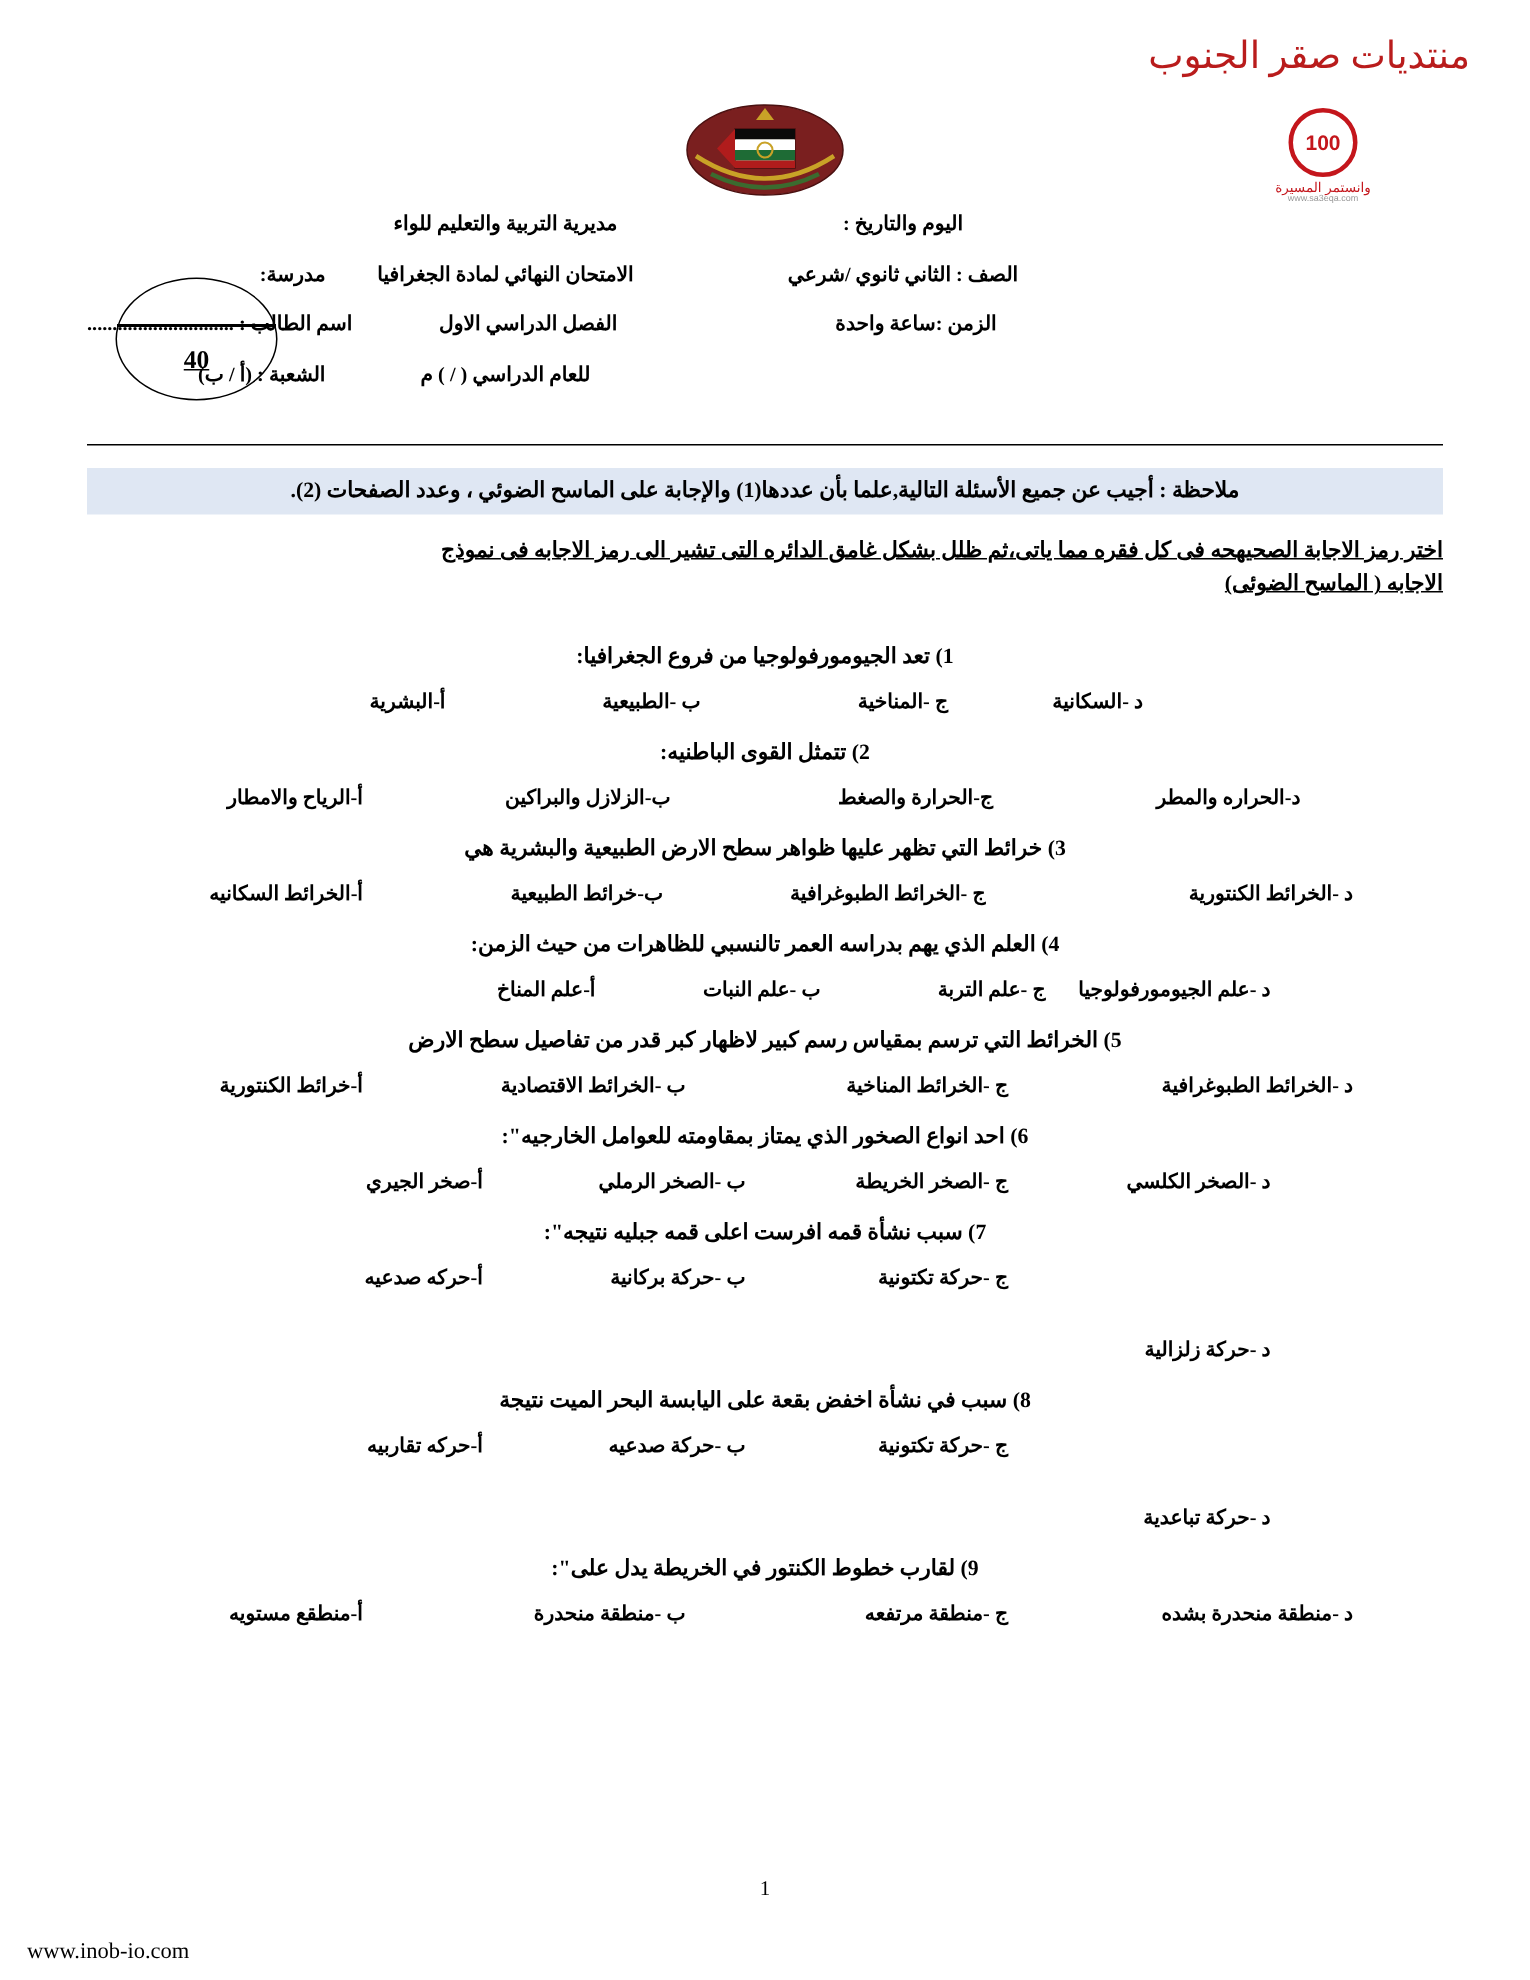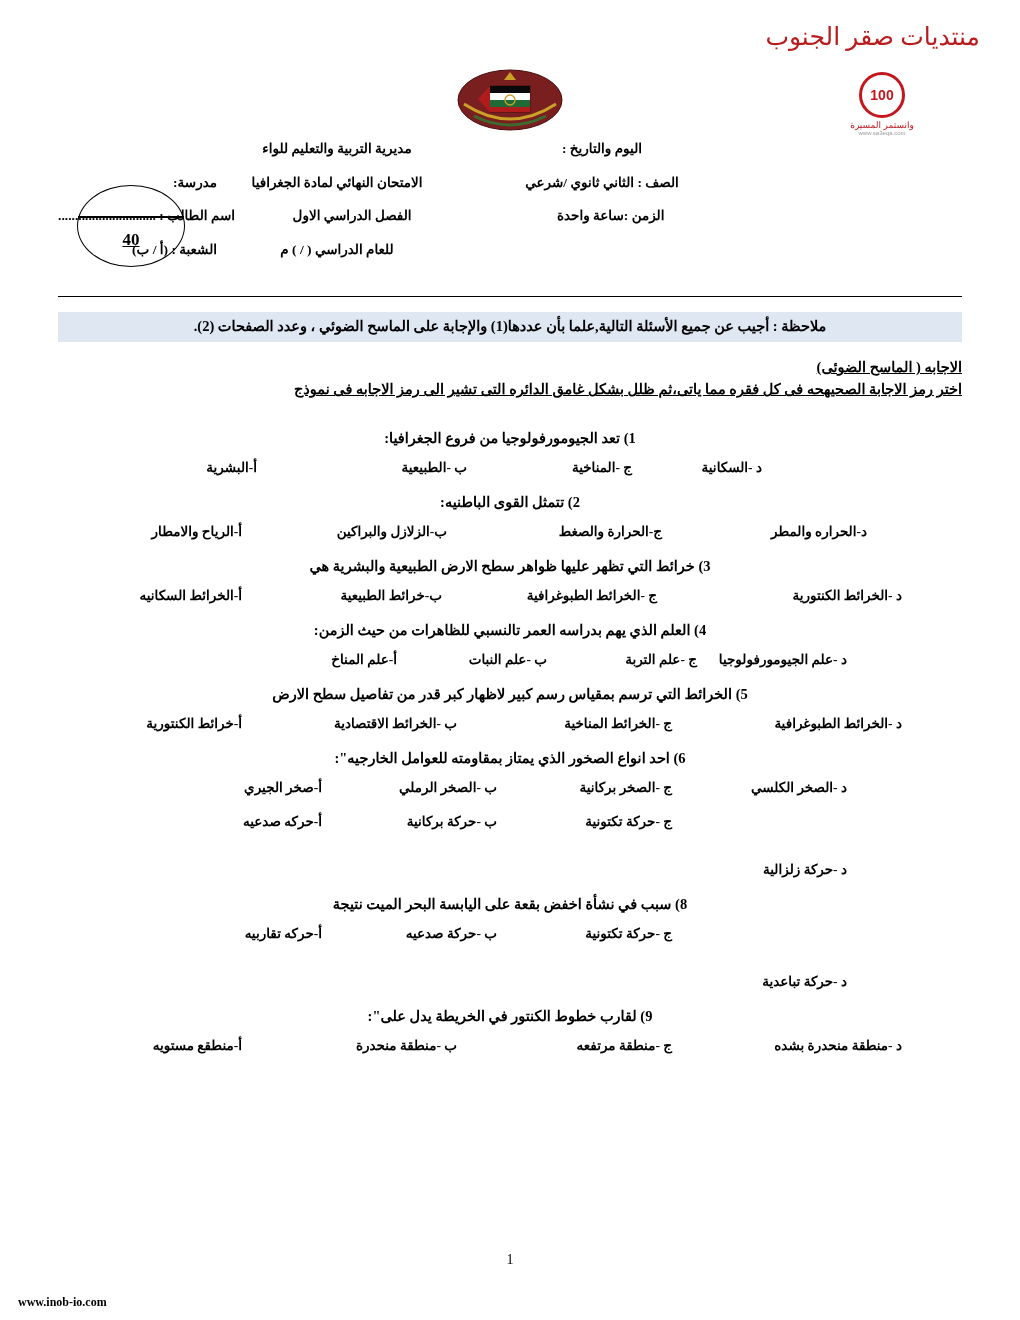--- a/index.html
+++ b/index.html
@@ -213,21 +213,21 @@
     font-weight: bold;
     line-height: 1.5;
     margin-bottom: 14px;
   }
   .q-opts .opt { white-space: nowrap; }
 
   
   .opts-a { padding-right: 200px; }
   .opts-a .opt:nth-child(1) { width: 130px; }
   .opts-a .opt:nth-child(2) { width: 165px; text-align: right; }
-  .opts-a .opt:nth-child(3) { width: 170px; padding-left: 40px; }
+  .opts-a .opt:nth-child(3) { width: 170px; }
 
   .opts-b { padding-right: 95px; }
   .opts-b .opt:nth-child(1) { width: 205px; }
   .opts-b .opt:nth-child(2) { width: 215px; }
   .opts-b .opt:nth-child(3) { width: 205px; }
 
   .opts-c { padding-right: 60px; }
   .opts-c .opt:nth-child(1) { width: 245px; }
   .opts-c .opt:nth-child(2) { width: 215px; }
   .opts-c .opt:nth-child(3) { width: 200px; }
@@ -259,22 +259,22 @@
     left: 0;
     right: 0;
     text-align: center;
     font-size: 14px;
     font-family: "Liberation Serif", serif;
   }
   .site-footer {
     position: absolute;
     bottom: 10px;
     left: 18px;
-    font-size: 12px;
-    font-weight: bold;
+    font-size: 15px;
+    font-weight: normal;
     font-family: "Liberation Serif", serif;
     direction: ltr;
     text-align: right;
   }
 </style>
 </head>
 <body>
 
 <div class="page">
 
@@ -334,22 +334,22 @@
   <div class="grade-circle">
     <div class="divider"></div>
     <div class="value">40</div>
   </div>
 
   <div class="hr-main"></div>
 
   <div class="note-bar">ملاحظة : أجيب عن جميع الأسئلة التالية,علما بأن عددها(1) والإجابة على الماسح الضوئي ، وعدد الصفحات (2).</div>
 
   <div class="instruction">
+    <div class="u">اختر رمز الاجابة الصحيهحه فى كل فقره مما ياتى،ثم ظلل بشكل غامق الدائره التى تشير الى رمز الاجابه فى نموذج</div>
     <div class="u">الاجابه ( الماسح الضوئى)</div>
-    <div class="u">اختر رمز الاجابة الصحيهحه فى كل فقره مما ياتى،ثم ظلل بشكل غامق الدائره التى تشير الى رمز الاجابه فى نموذج</div>
   </div>
 
   <div class="questions">
 
     <div class="q">
       <div class="q-stem centered">1) تعد الجيومورفولوجيا من فروع الجغرافيا:</div>
       <div class="q-opts opts-a">
         <div class="opt">د -السكانية</div>
         <div class="opt">ج -المناخية</div>
         <div class="opt">ب -الطبيعية</div>
@@ -394,27 +394,28 @@
         <div class="opt">ج -الخرائط المناخية</div>
         <div class="opt">ب -الخرائط الاقتصادية</div>
         <div class="opt">أ-خرائط الكنتورية</div>
       </div>
     </div>
 
     <div class="q">
       <div class="q-stem centered">6) احد انواع الصخور الذي يمتاز بمقاومته للعوامل الخارجيه":</div>
       <div class="q-opts opts-f">
         <div class="opt">د -الصخر الكلسي</div>
-        <div class="opt">ج -الصخر بركانية</div>
+        <div class="opt">ج -الصخر الخريطة</div>
         <div class="opt">ب -الصخر الرملي</div>
         <div class="opt">أ-صخر الجيري</div>
       </div>
     </div>
 
     <div class="q">
+      <div class="q-stem centered">7) سبب نشأة قمه افرست اعلى قمه جبليه نتيجه":</div>
       <div class="q-opts opts-g">
         <div class="opt">د -حركة زلزالية</div>
         <div class="opt">ج -حركة تكتونية</div>
         <div class="opt">ب -حركة بركانية</div>
         <div class="opt">أ-حركه صدعيه</div>
       </div>
     </div>
 
     <div class="q">
       <div class="q-stem centered">8) سبب في نشأة اخفض بقعة على اليابسة البحر الميت نتيجة</div>

